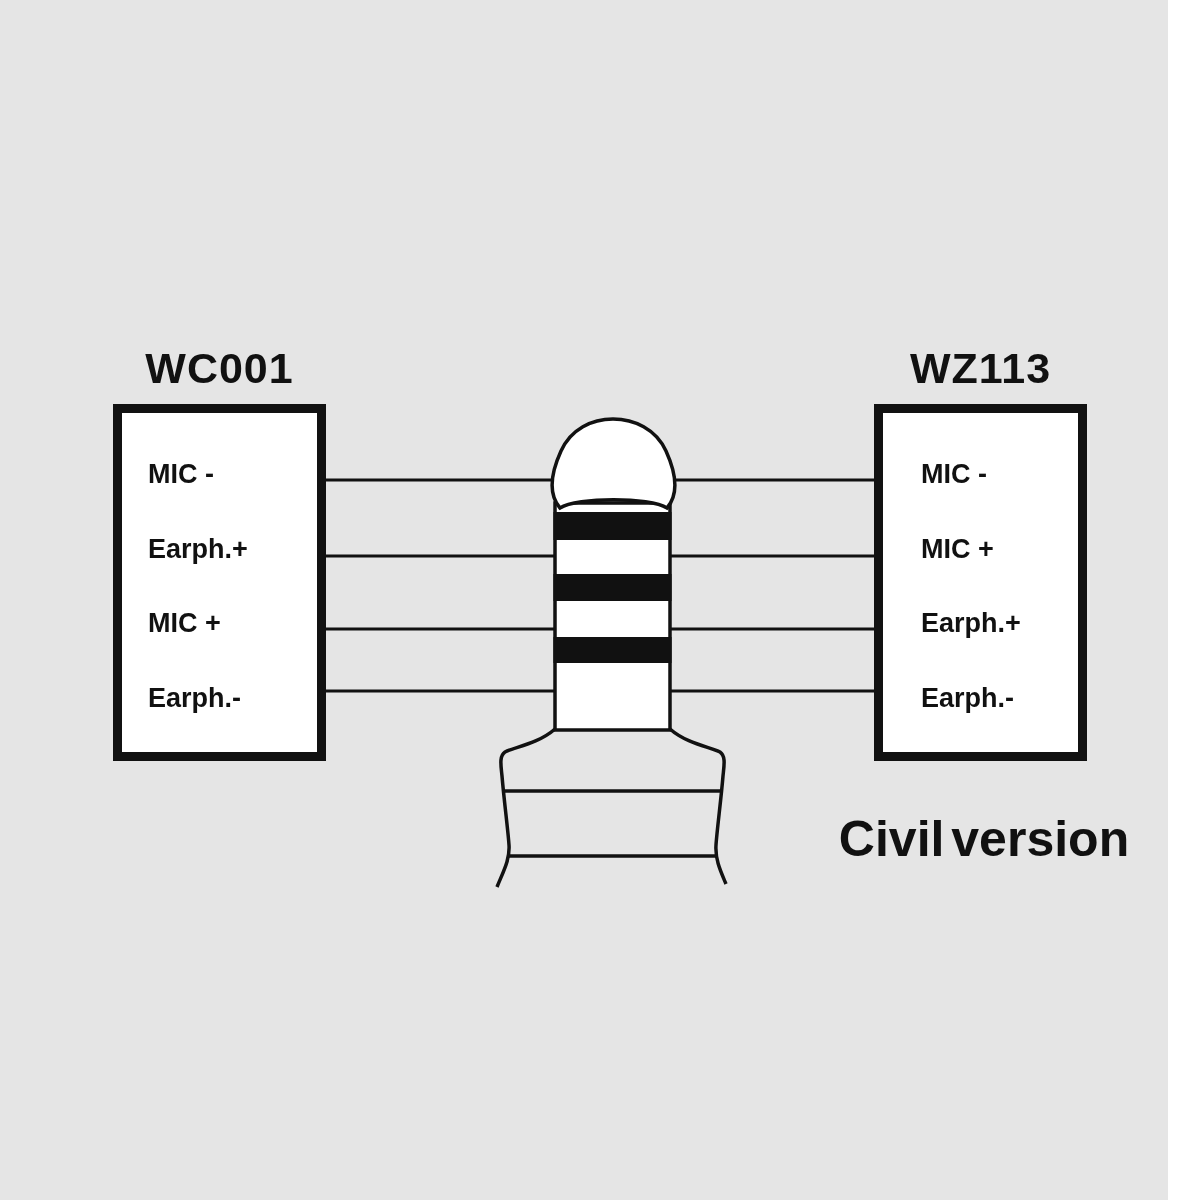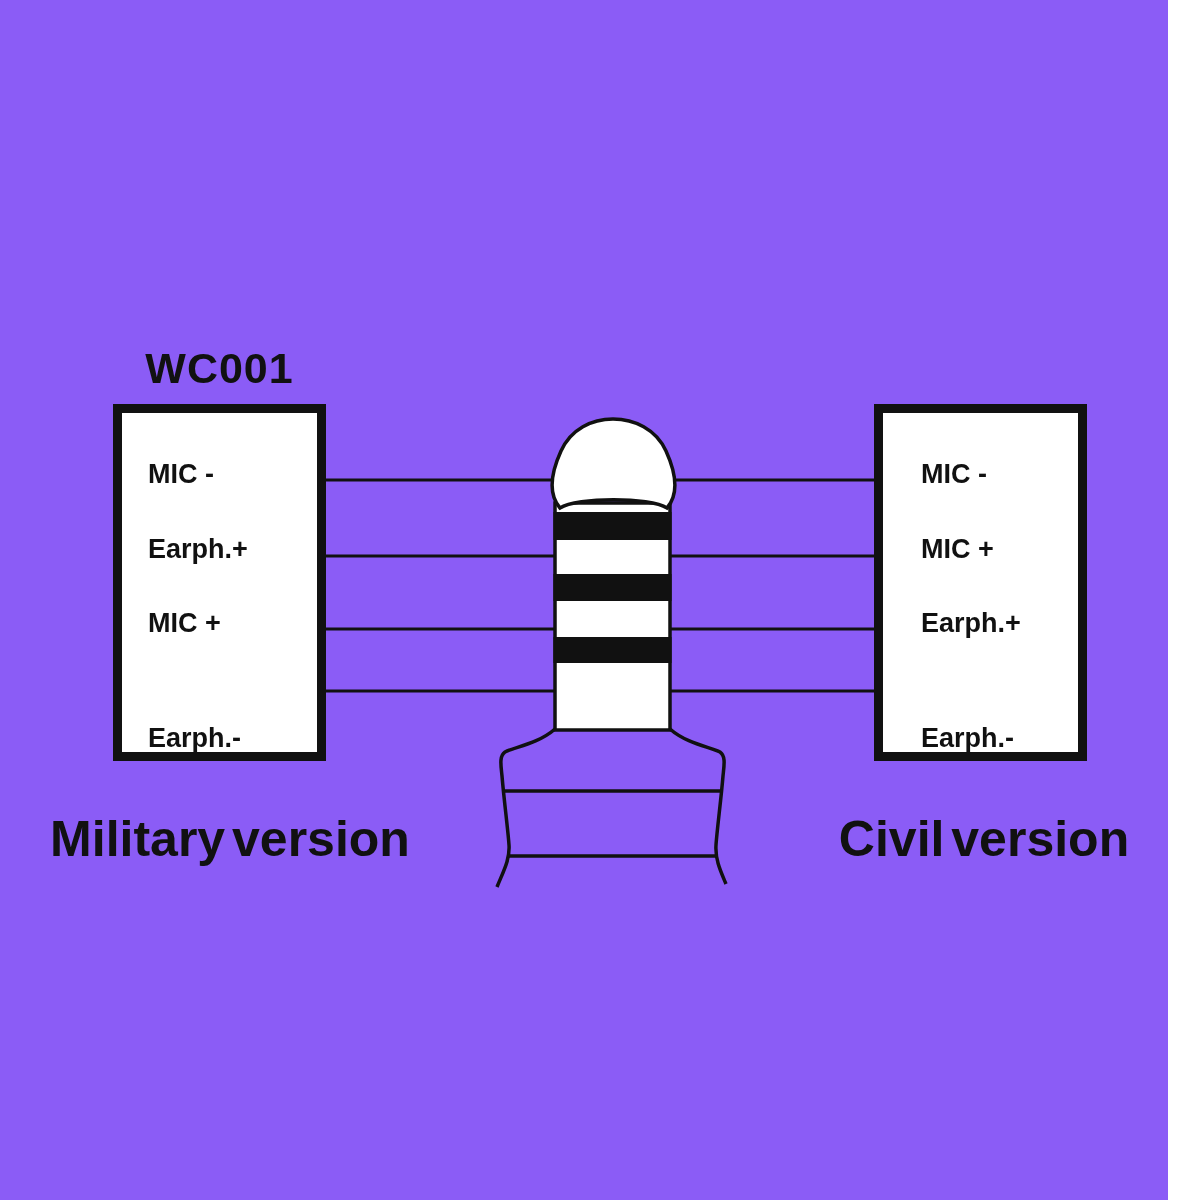--- a/index.html
+++ b/index.html
@@ -1,20 +1,20 @@
 <!DOCTYPE html>
 <html><head>
 <meta charset="utf-8">
 <style>
   html, body { margin: 0; padding: 0; background: #ffffff; }
   .canvas {
     position: relative;
     width: 1168px;
     height: 1200px;
-    background: #8b5cf6;
+    background: #e5e5e5;
     font-family: "Liberation Sans", sans-serif;
     color: #111111;
     overflow: hidden;
   }
   .panel {
     position: absolute;
     border: 9px solid #111111;
     background: #ffffff;
     box-sizing: border-box;
   }
@@ -37,21 +37,21 @@
     position: absolute;
     font-weight: 700;
     font-size: 27px;
     white-space: nowrap;
   }
   .pin.l { left: 148px; }
   .pin.r { left: 921px; }
   .row0 { top: 459px; }
   .row1 { top: 534px; }
   .row2 { top: 608px; }
-  .row3 { top: 723px; }
+  .row3 { top: 683px; }
 
   .caption {
     position: absolute;
     top: 810px;
     width: 460px;
     text-align: center;
     font-weight: 700;
     font-size: 50px;
     word-spacing: -0.14em;
     white-space: nowrap;
@@ -116,22 +116,22 @@
       <line x1="507" y1="856" x2="718" y2="856"></line>
     </g>
   </svg>
 
   <div class="panel" id="left-box"></div>
   <div class="panel-title" id="left-title">WC001</div>
   <div class="pin l row0">MIC -</div>
   <div class="pin l row1">Earph.+</div>
   <div class="pin l row2">MIC +</div>
   <div class="pin l row3">Earph.-</div>
-  <div class="caption" id="left-caption">Military version</div>
 
   <div class="panel" id="right-box"></div>
+  <div class="panel-title" id="right-title">WZ113</div>
   <div class="pin r row0">MIC -</div>
   <div class="pin r row1">MIC +</div>
   <div class="pin r row2">Earph.+</div>
   <div class="pin r row3">Earph.-</div>
   <div class="caption" id="right-caption">Civil version</div>
 
 </div>
 
 </body></html>

